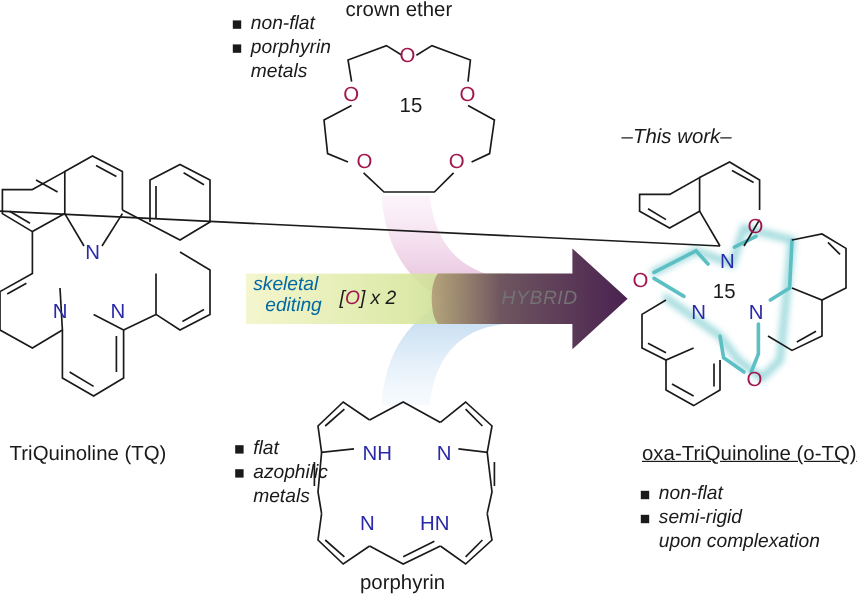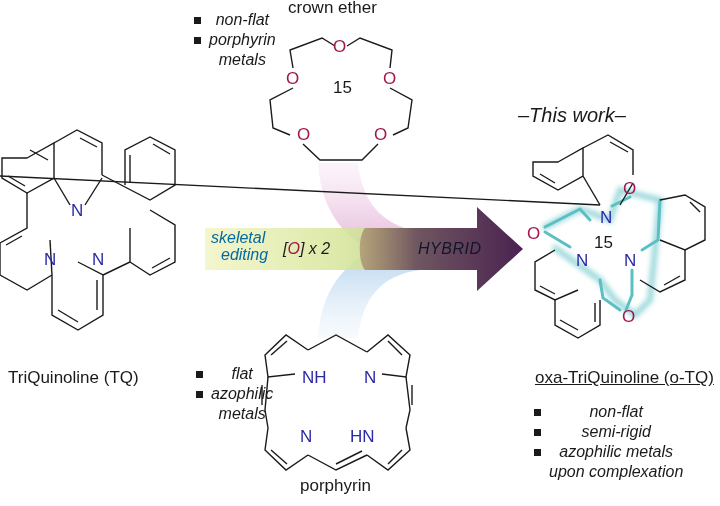--- a/index.html
+++ b/index.html
@@ -1,20 +1,20 @@
 <!DOCTYPE html>
 <html><head>
 <meta charset="utf-8">
 <style>
   html, body { margin:0; padding:0; background:#ffffff; }
   body { width:720px; height:506px; position:relative; overflow:hidden; font-family:"Liberation Sans", sans-serif; color:#1a1a1a; }
   .abs { position:absolute; }
   .label { font-size:17px; white-space:nowrap; }
   .bullets { list-style:none; margin:0; padding:0; font-size:16px; font-style:italic; line-height:20px; }
-  .bullets li { position:relative; padding-left:15px; white-space:nowrap;text-align:center; }
+  .bullets li { position:relative; padding-left:15px; white-space:nowrap; }
   .bullets li::before { content:""; position:absolute; left:0; top:7px; width:7px; height:7px; background:#1a1a1a; }
   .bullets li.cont::before { display:none; }
   svg { position:absolute; left:0; top:0; }
   .atomO { fill:#a0174e; font-family:"Liberation Sans", sans-serif; font-size:17px; }
   .atomN { fill:#2a2aa8; font-family:"Liberation Sans", sans-serif; font-size:17px; }
 </style>
 </head>
 <body>
 
 <svg width="720" height="506" viewBox="0 0 720 506">
@@ -170,23 +170,22 @@
   <li>azophilic</li>
   <li class="cont">metals</li>
 </ul>
 <div class="abs label" style="left:300px; top:476px;">porphyrin</div>
 
 <div class="abs" style="left:211px; top:229px; font-size:16px; font-style:italic; line-height:17px; color:#0369a1;">
   <div>skeletal</div>
   <div style="padding-left:10px;">editing</div>
 </div>
 <div class="abs" style="left:283px; top:240px; font-size:16px; font-style:italic; white-space:nowrap;"><span>[</span><span style="color:#a0174e;">O</span><span>] x 2</span></div>
-<div class="abs" style="left:418px; top:240px; font-size:16px; font-style:italic; color:#0f172a; letter-spacing:0.5px;">HYBRID</div>
+<div class="abs" style="left:418px; top:240px; font-size:16px; font-style:italic; color:#737373; letter-spacing:0.5px;">HYBRID</div>
 
-<div class="abs" style="left:518px; top:104px; font-size:20px; font-style:italic; white-space:nowrap;">–This work–</div>
+<div class="abs" style="left:518px; top:104px; font-size:17px; font-style:italic; white-space:nowrap;">–This work–</div>
 <div class="abs" style="left:594px; top:233px; font-size:17px;">15</div>
 <div class="abs label" style="left:535px; top:368px;text-decoration:underline;">oxa-TriQuinoline (o-TQ)</div>
 <ul class="abs bullets" style="left:534px; top:402px;">
   <li>non-flat</li>
   <li>semi-rigid</li>
-  <li>azophilic metals</li>
   <li class="cont">upon complexation</li>
 </ul>
 
 </body></html>

